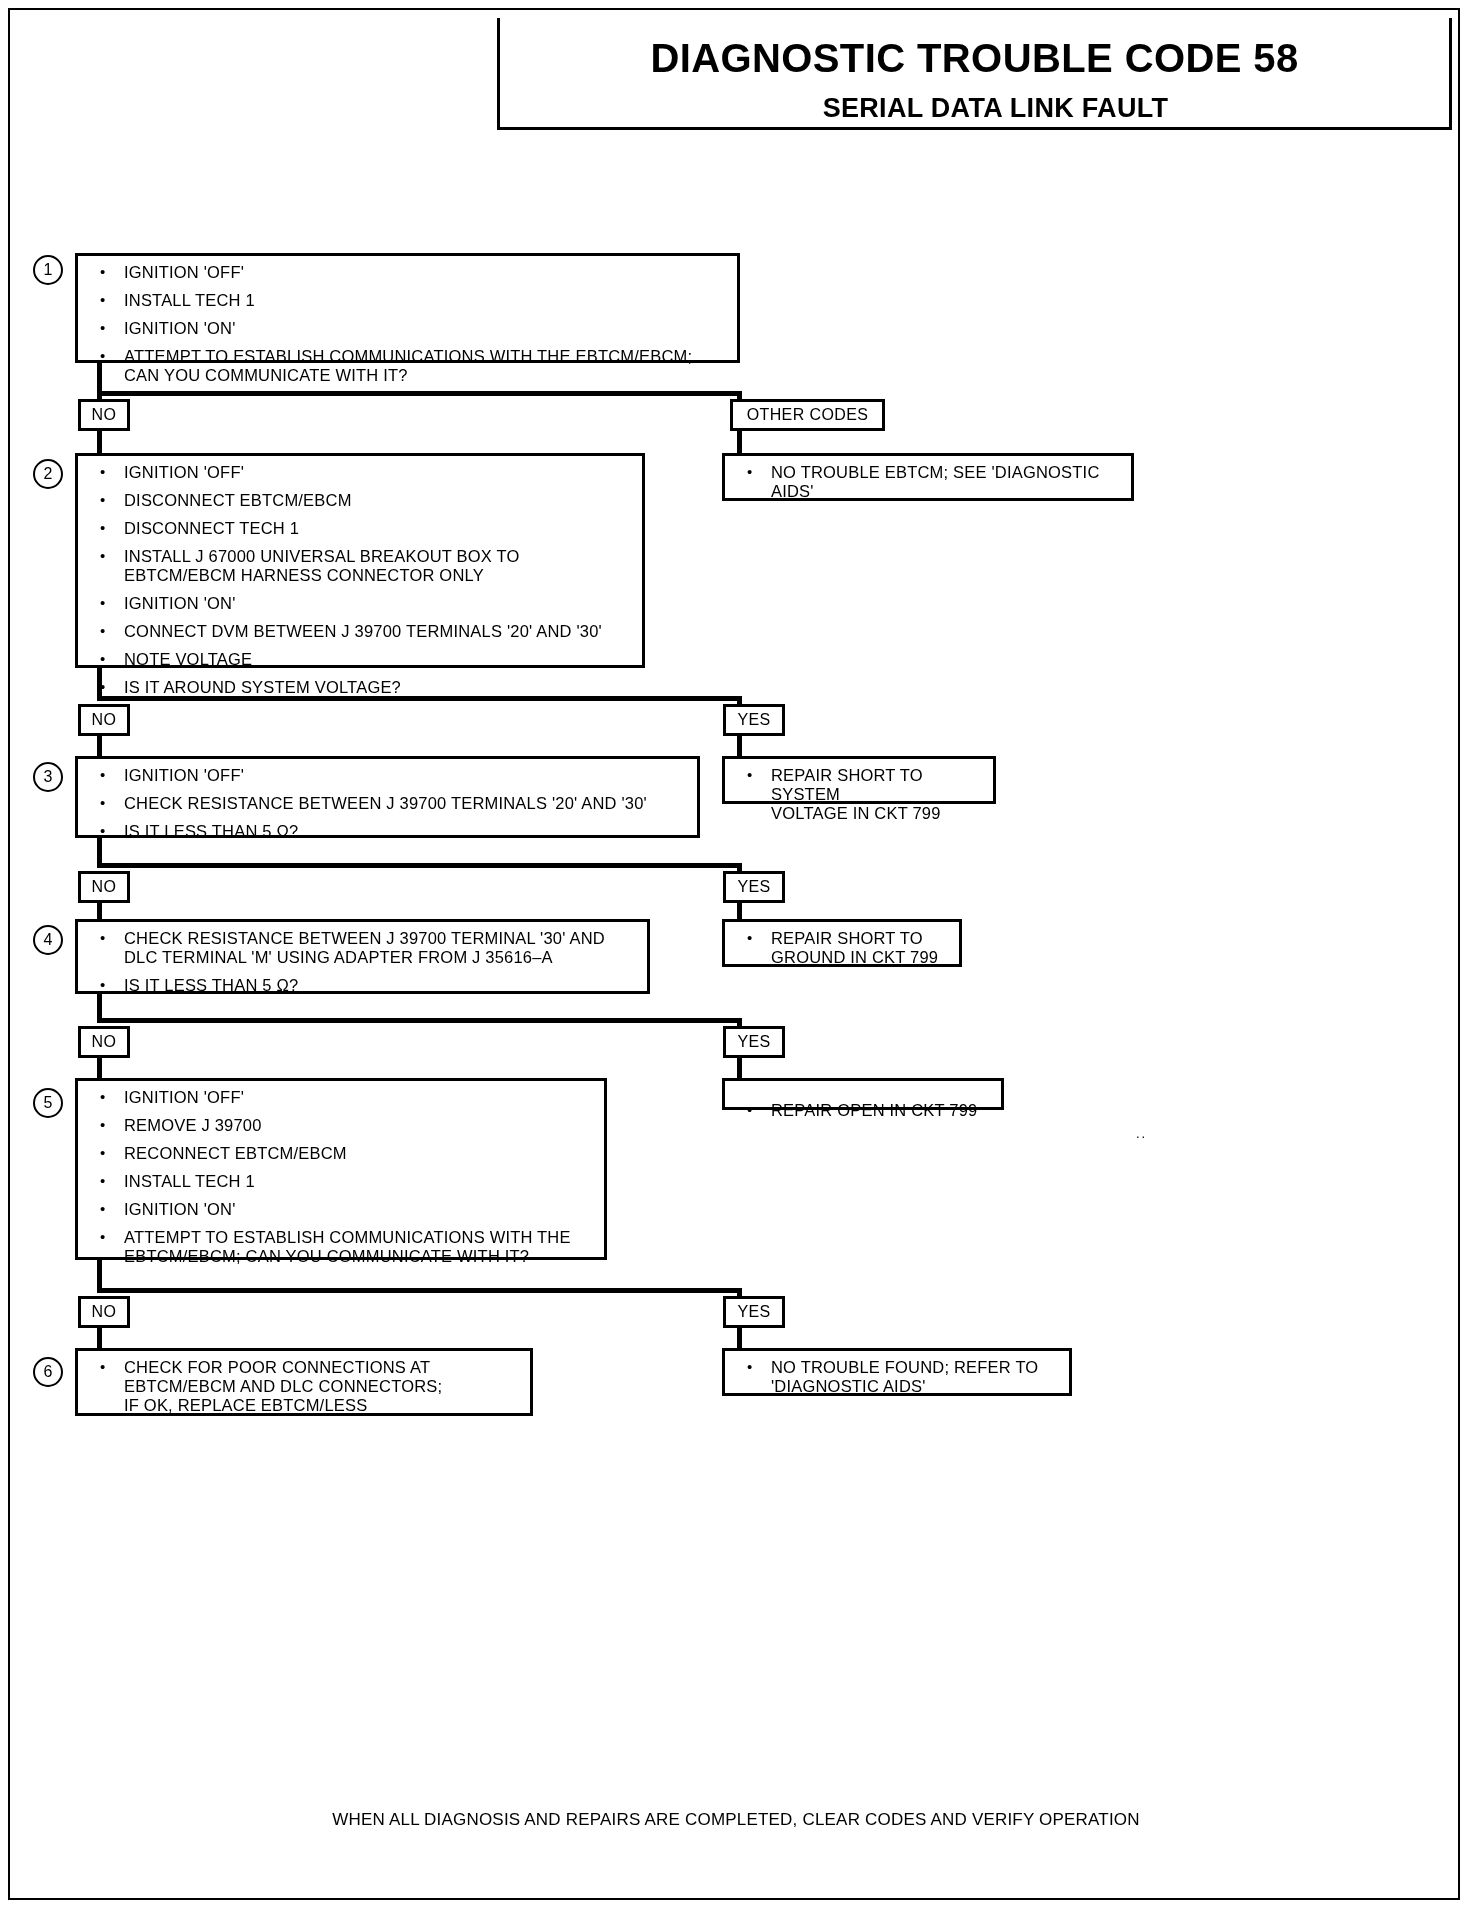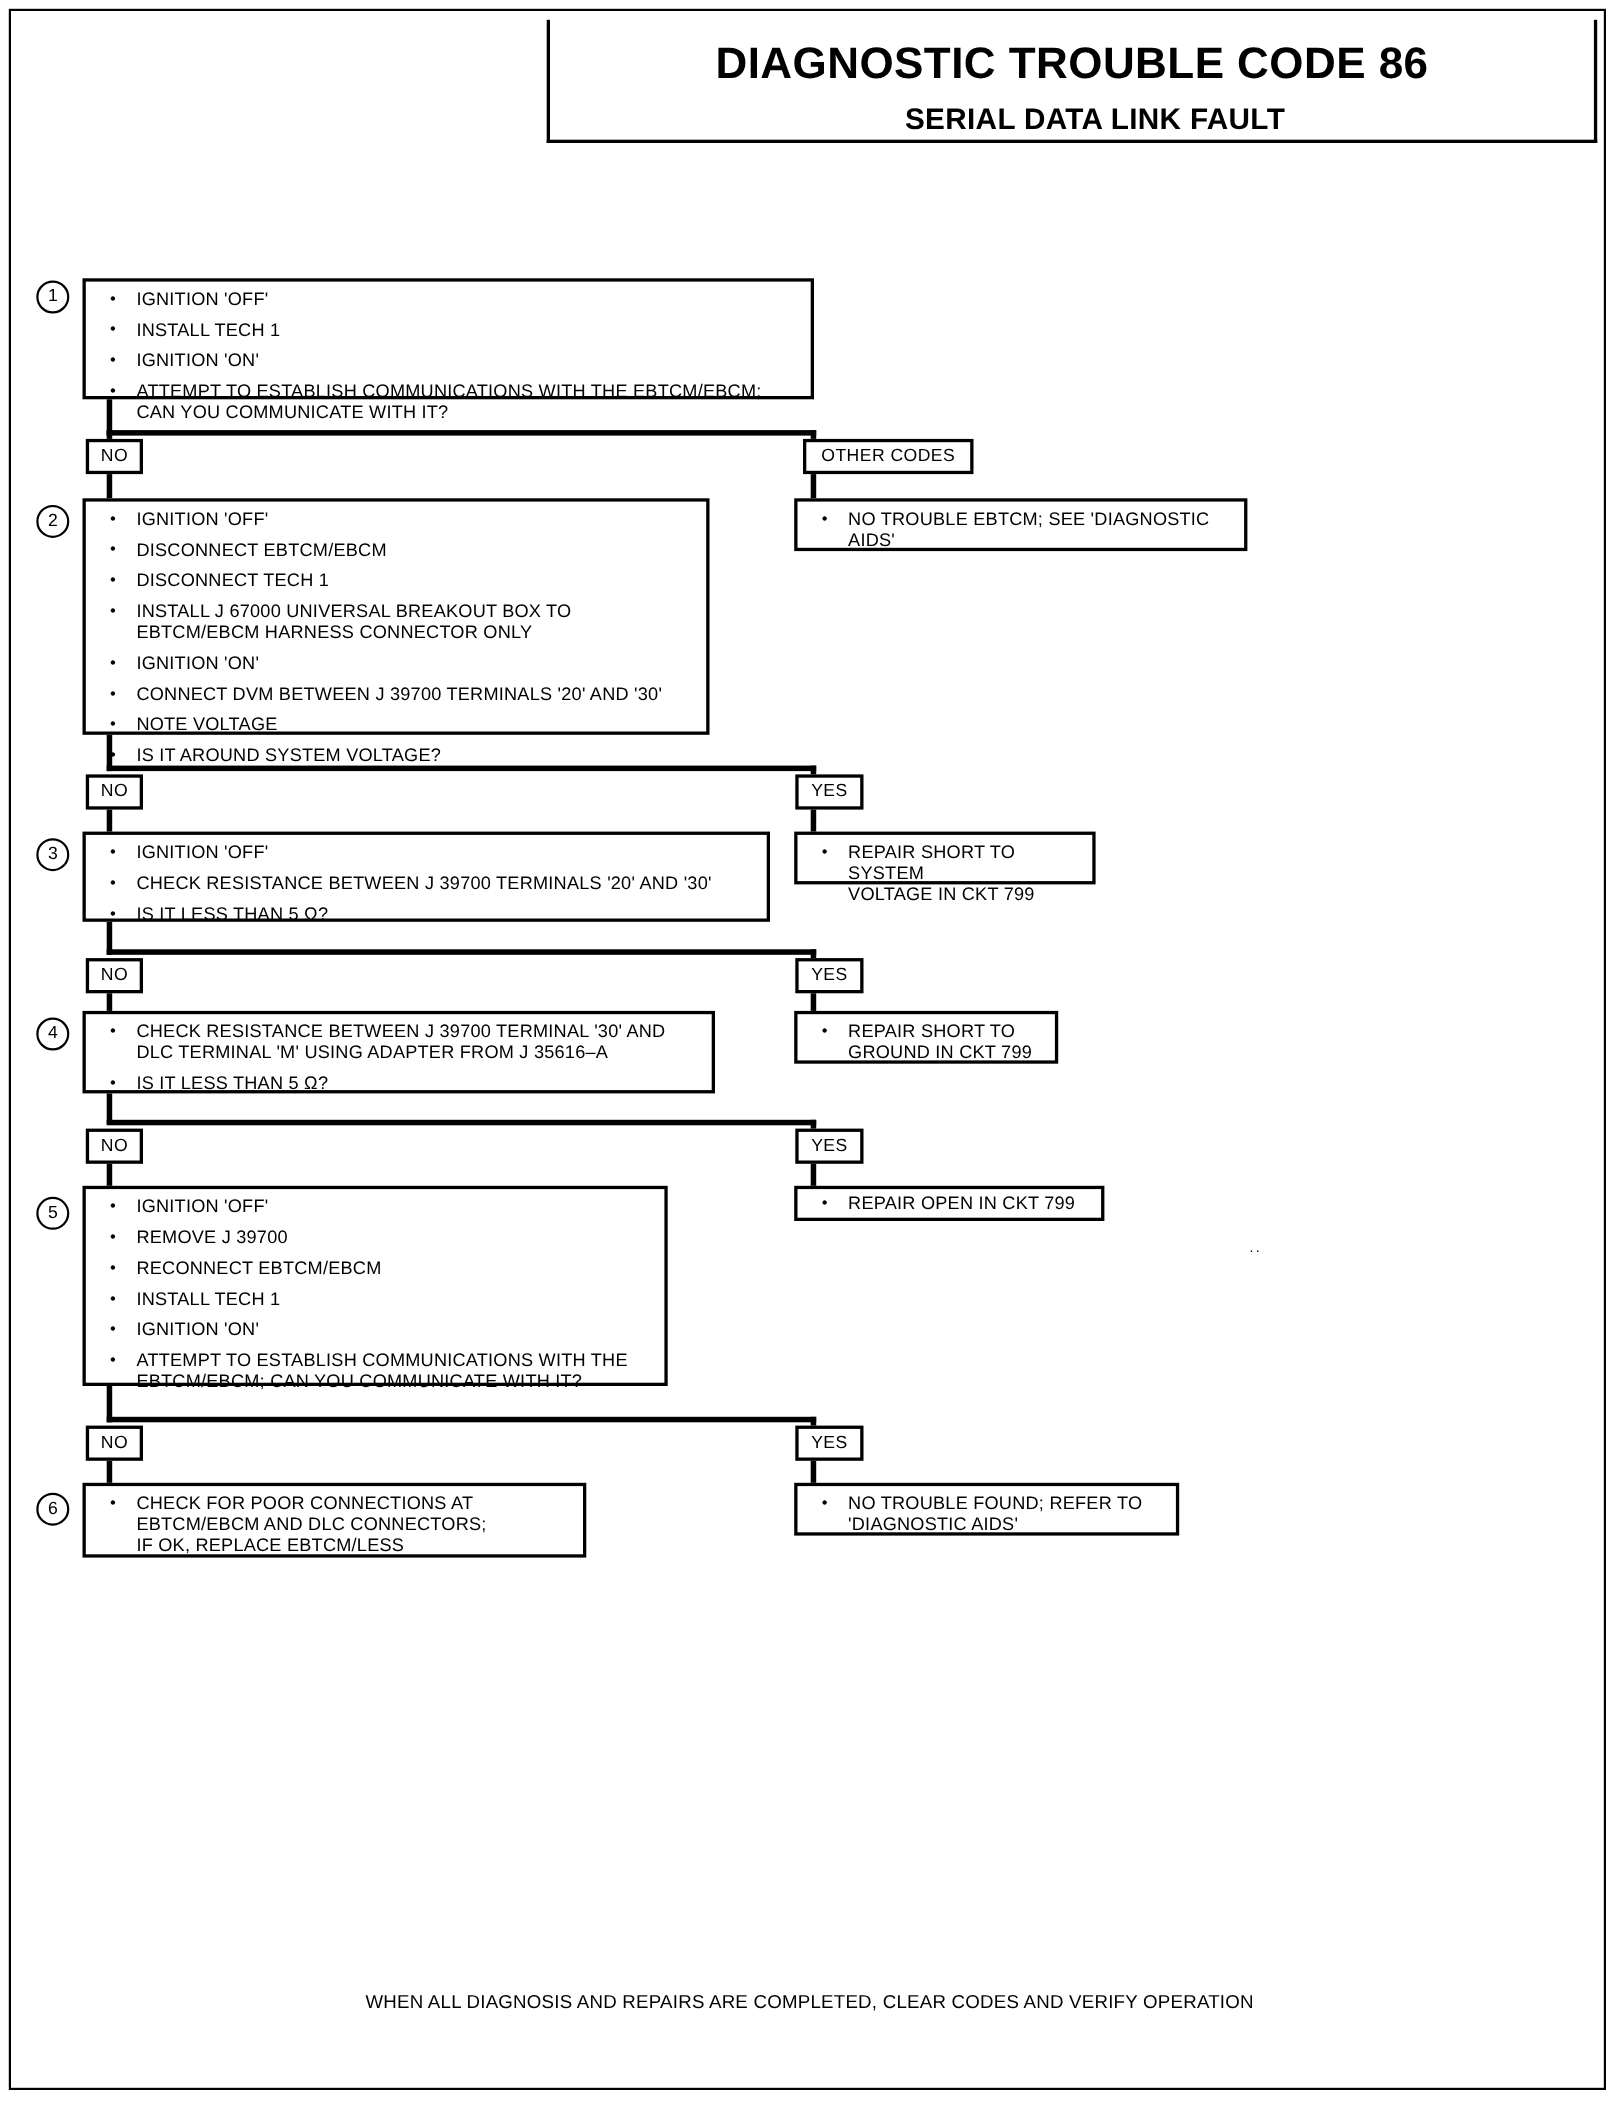--- a/index.html
+++ b/index.html
@@ -29,21 +29,21 @@
   .dots{position:absolute;font-size:13px;color:#000;letter-spacing:2px;}
 </style>
 </head>
 <body>
 
 <div id="page">
 
   <div class="border-frame"></div>
 
   <div class="title-box">
-    <div class="title-main">DIAGNOSTIC TROUBLE CODE 86</div>
+    <div class="title-main">DIAGNOSTIC TROUBLE CODE 58</div>
     <div class="title-sub">SERIAL DATA LINK FAULT</div>
   </div>
 
   <div class="circ" style="left:33px;top:255px;">1</div>
   <div class="stepbox" style="left:75px;top:253px;width:665px;height:110px;">
     <ul class="ul">
       <li><span>IGNITION 'OFF'</span></li>
       <li><span>INSTALL TECH 1</span></li>
       <li><span>IGNITION 'ON'</span></li>
       <li><span>ATTEMPT TO ESTABLISH COMMUNICATIONS WITH THE EBTCM/EBCM;</span><span class="l2">CAN YOU COMMUNICATE WITH IT?</span></li>
@@ -134,21 +134,21 @@
   <div class="hline" style="left:97px;top:1018px;width:645px;"></div>
   <div class="vline" style="left:737px;top:1018px;height:10px;"></div>
 
   <div class="tag" style="left:78px;top:1026px;width:52px;height:32px;">NO</div>
   <div class="tag" style="left:723px;top:1026px;width:62px;height:32px;">YES</div>
 
   <div class="vline" style="left:97px;top:1058px;height:22px;"></div>
   <div class="vline" style="left:737px;top:1058px;height:22px;"></div>
 
   <div class="stepbox" style="left:722px;top:1078px;width:282px;height:32px;">
-    <ul class="ul" style="padding-top:4px;">
+    <ul class="ul" style="padding-top:20px;">
       <li><span>REPAIR OPEN IN CKT 799</span></li>
     </ul>
   </div>
 
   <div class="circ" style="left:33px;top:1088px;">5</div>
   <div class="stepbox" style="left:75px;top:1078px;width:532px;height:182px;">
     <ul class="ul">
       <li><span>IGNITION 'OFF'</span></li>
       <li><span>REMOVE J  39700</span></li>
       <li><span>RECONNECT EBTCM/EBCM</span></li>

